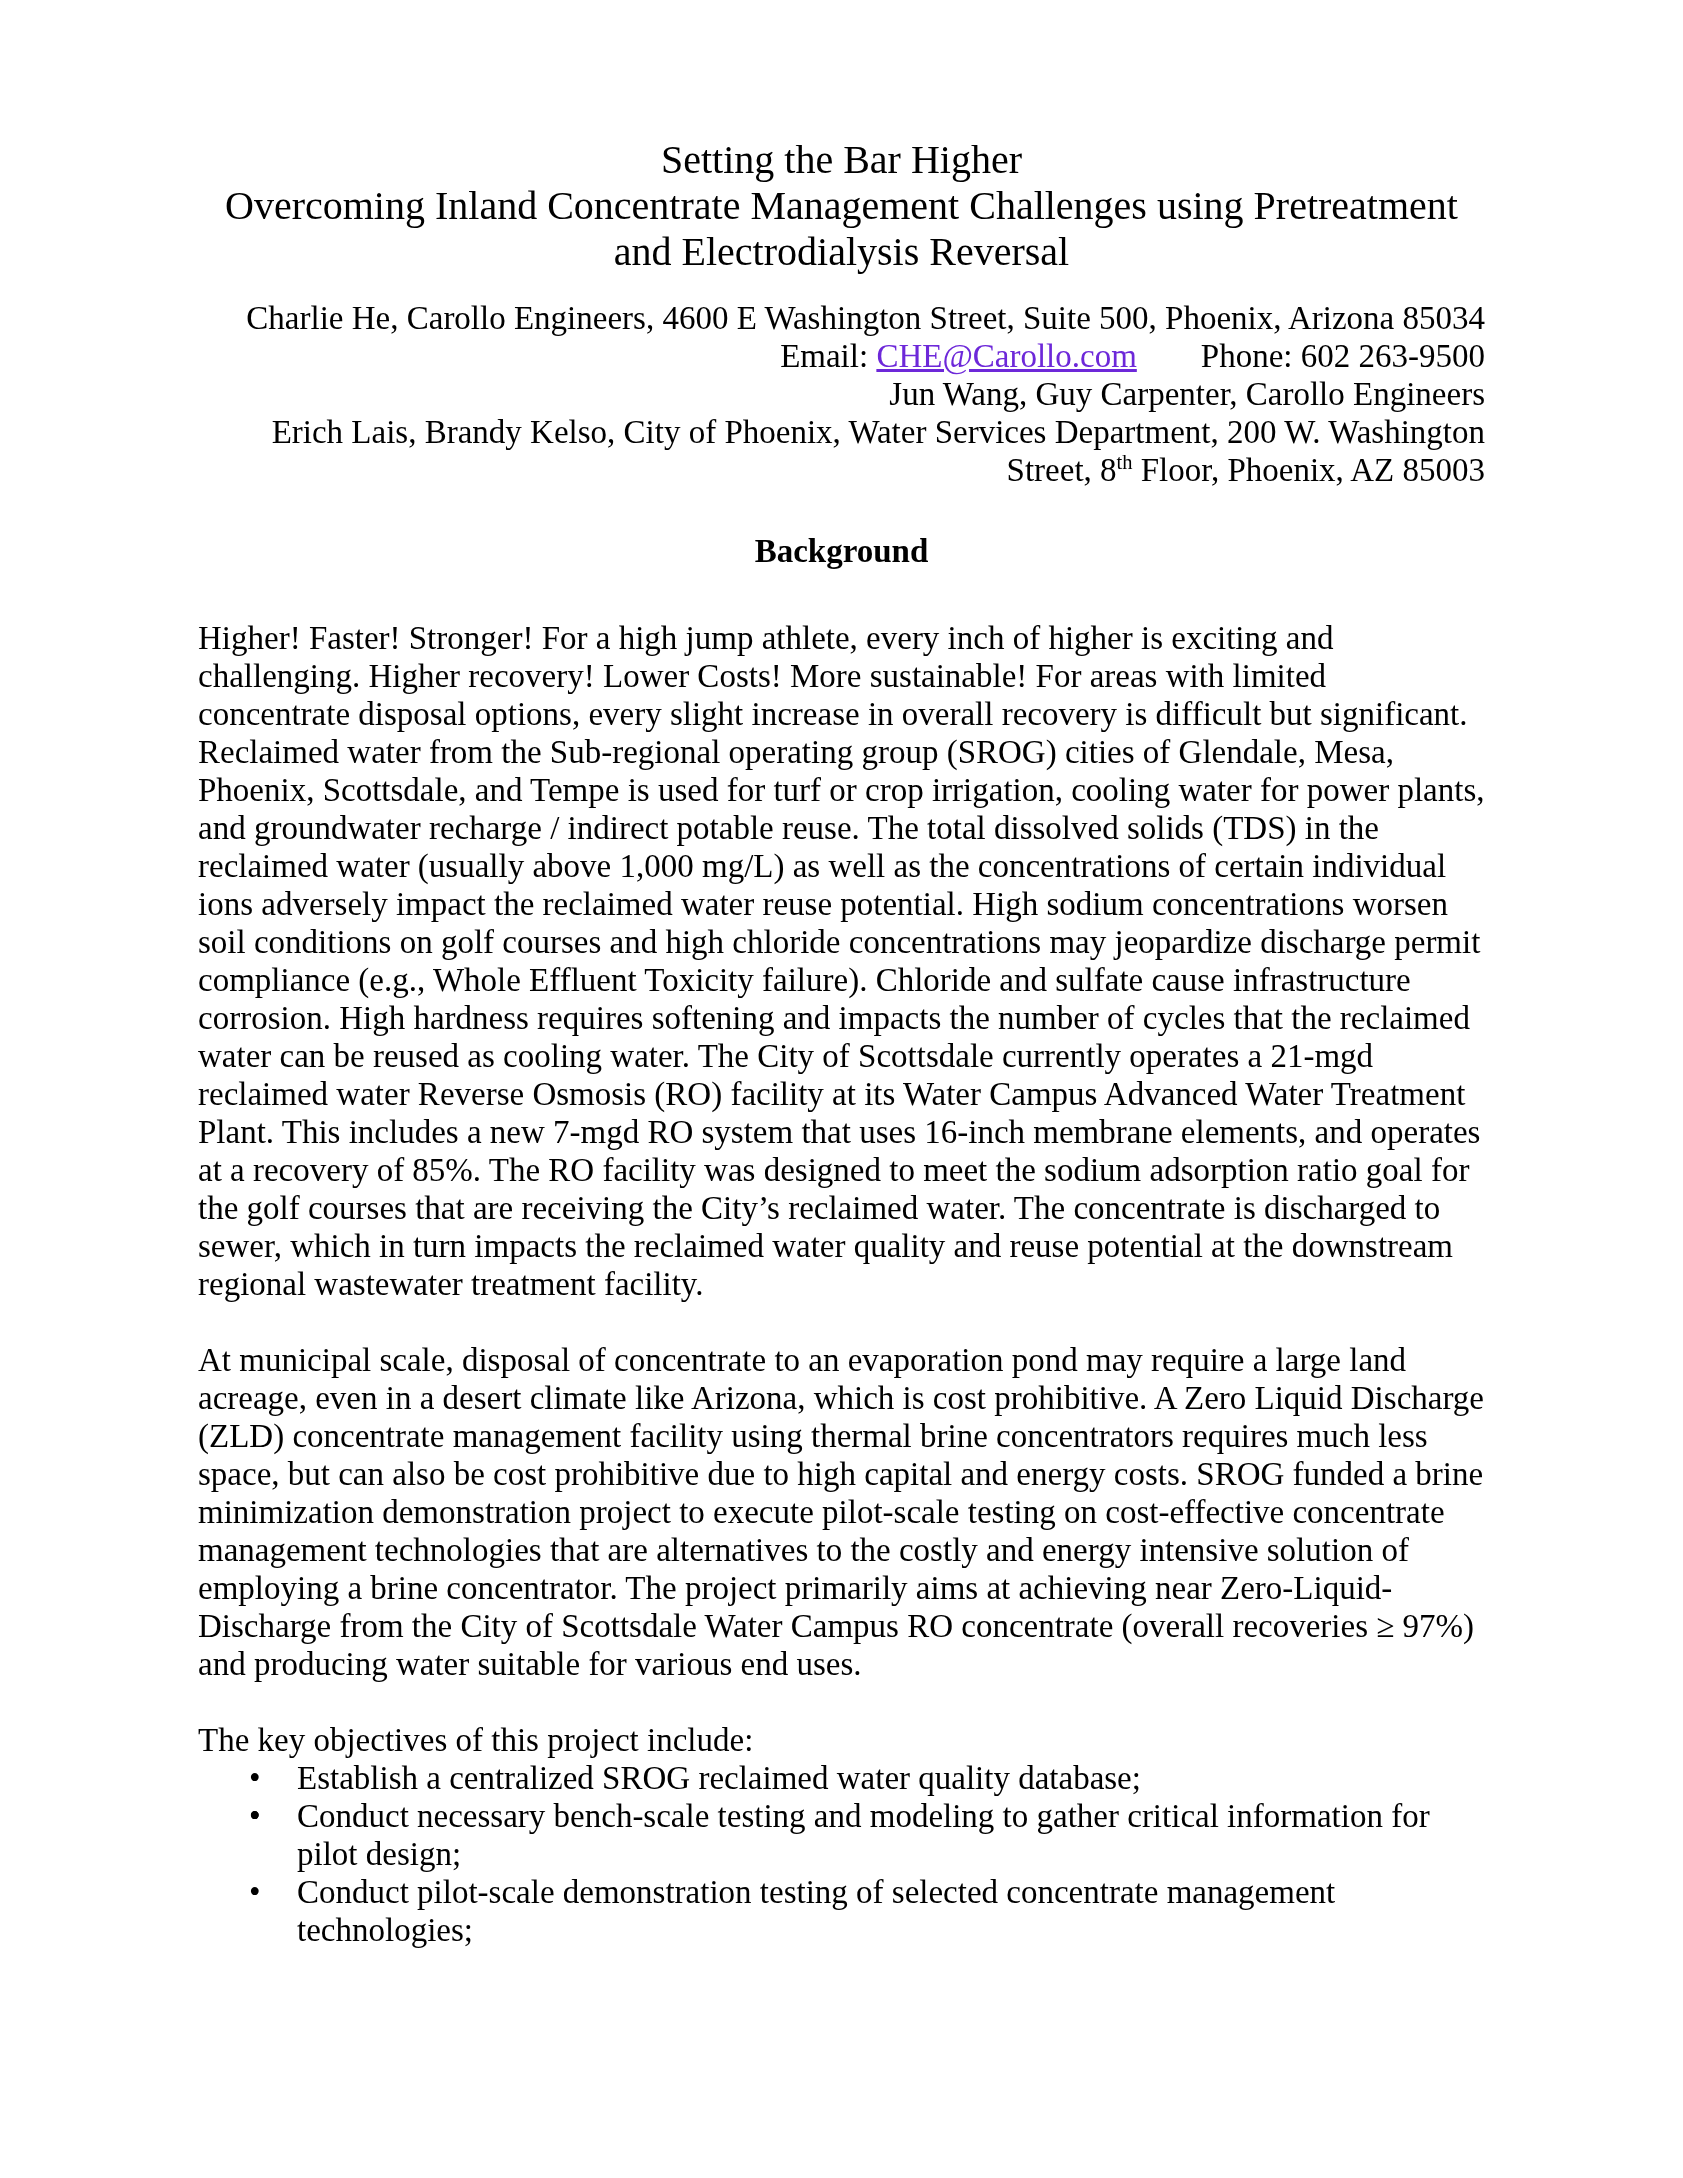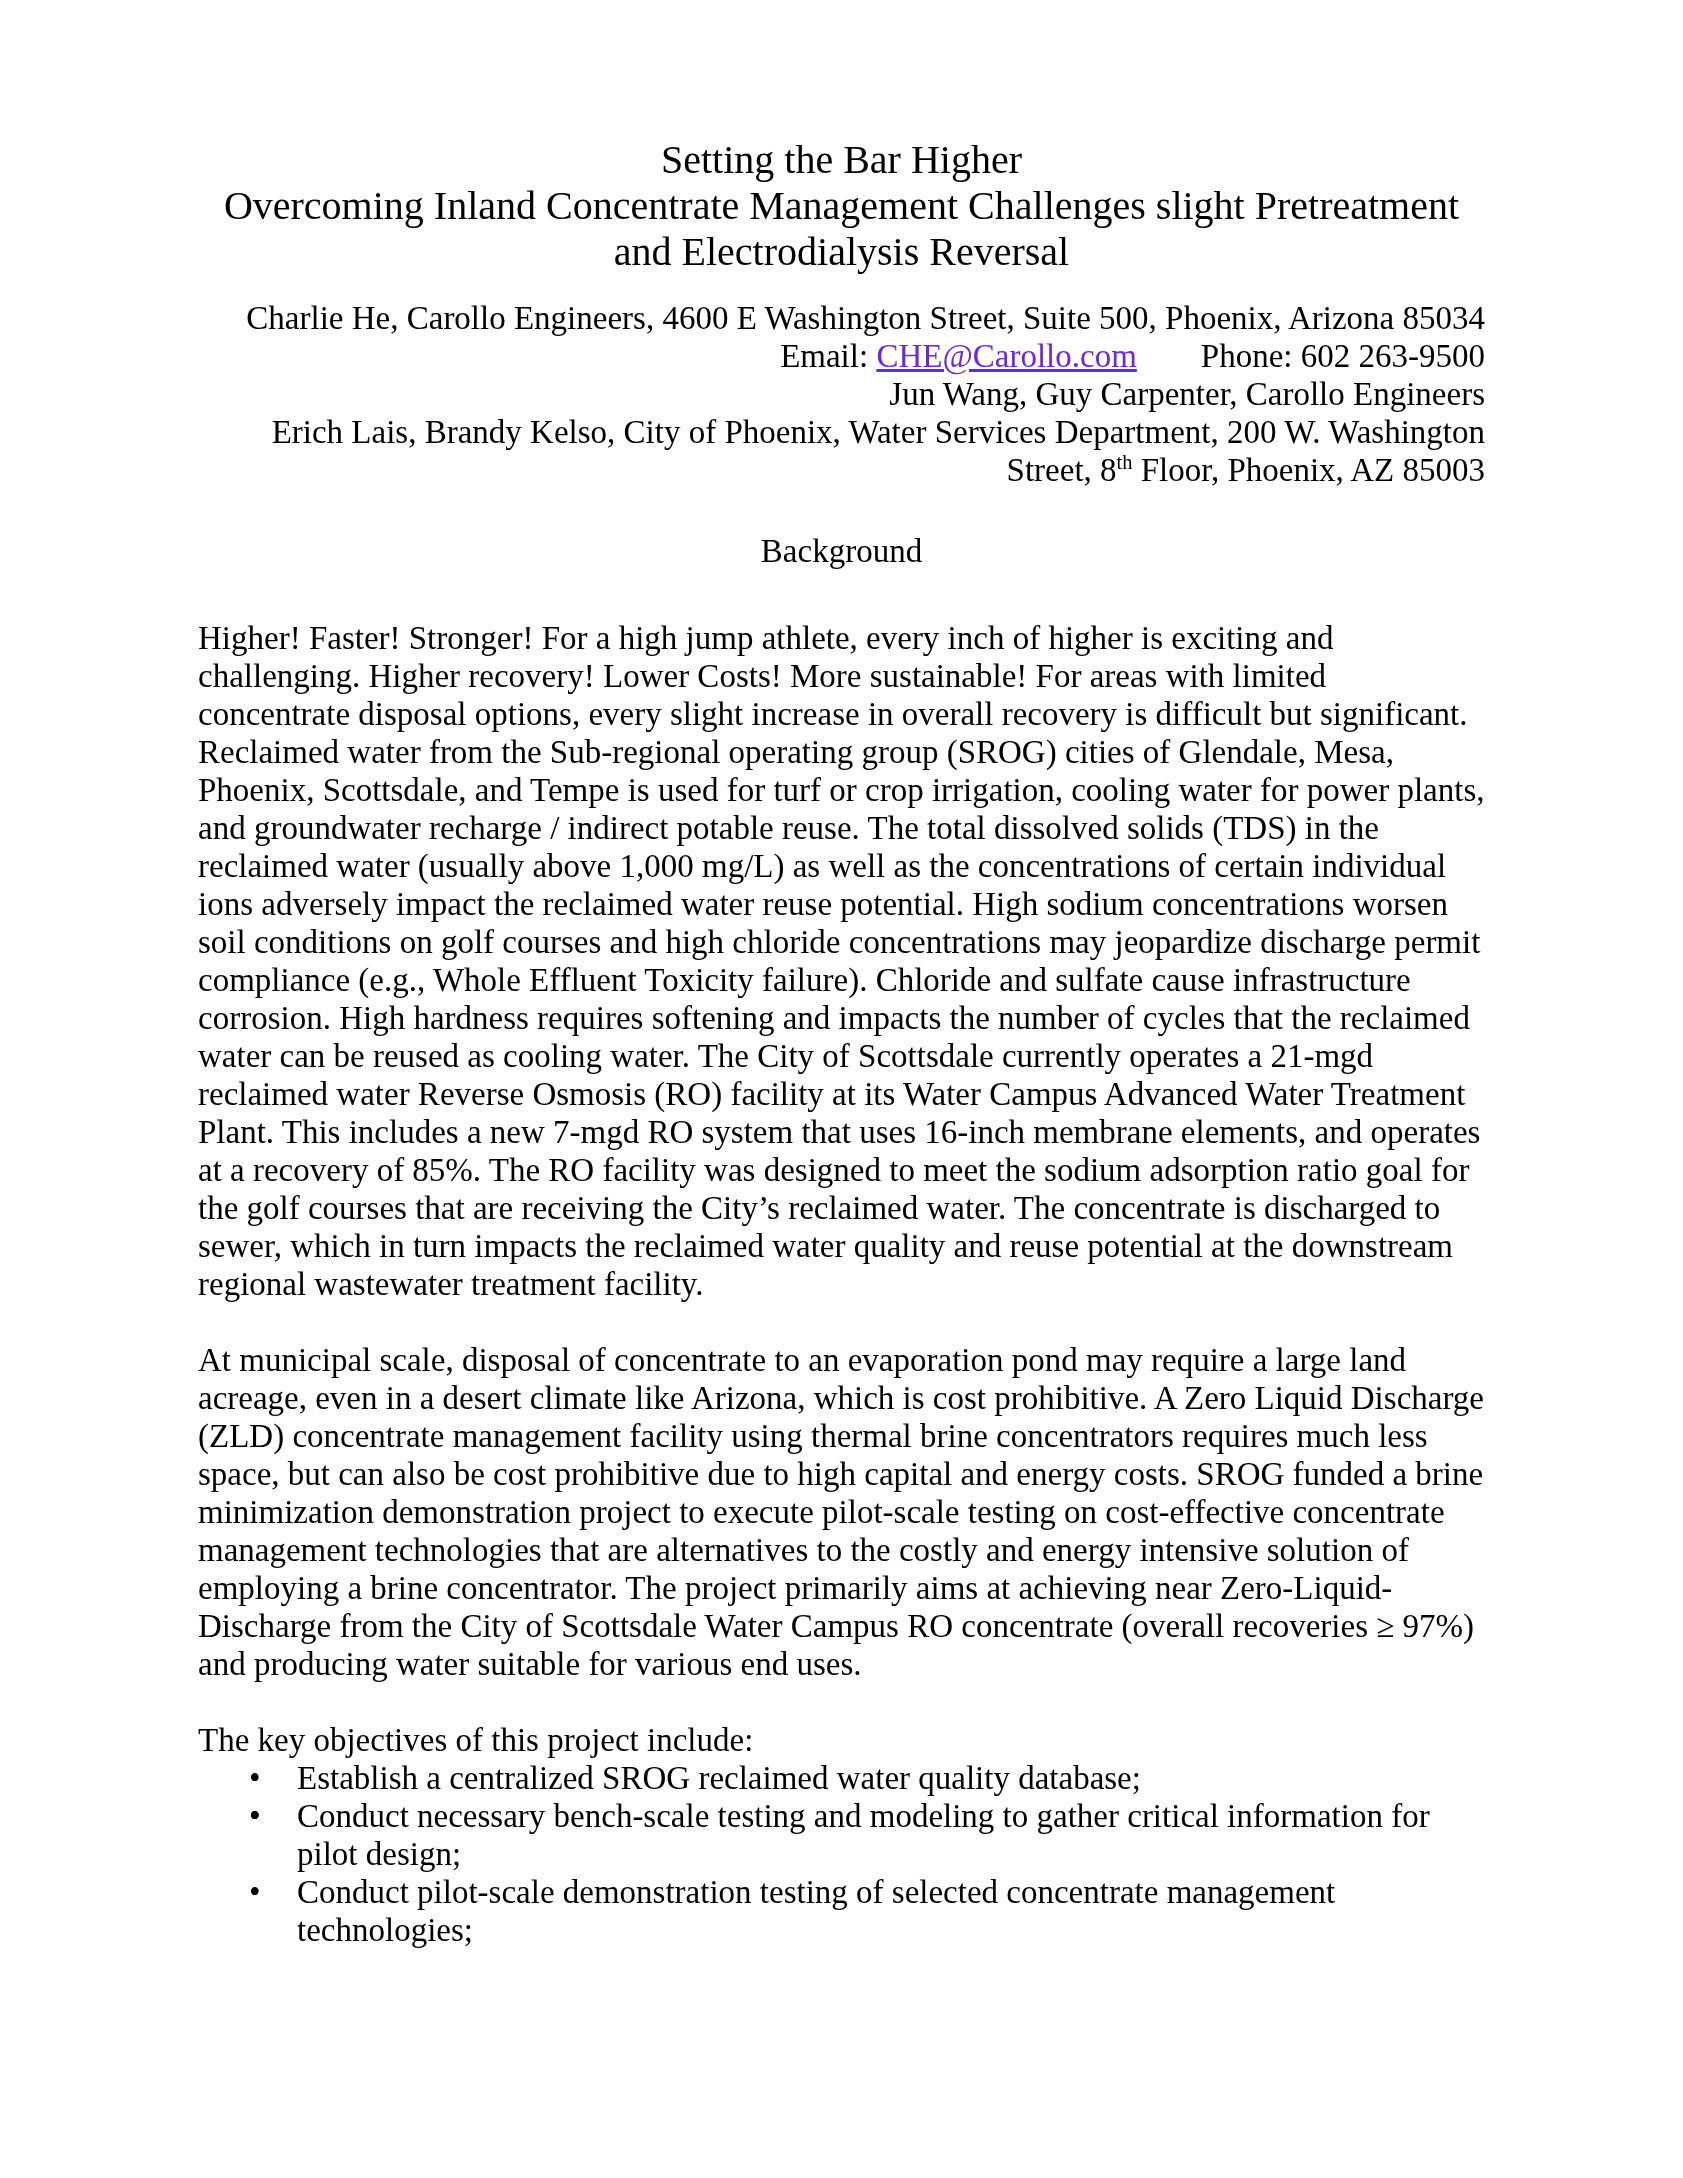--- a/index.html
+++ b/index.html
@@ -39,20 +39,21 @@
   sup.ordinal {
     font-size: 0.62em;
     vertical-align: super;
     line-height: 0;
   }
   .section-heading {
     margin-top: 43px;
     font-size: 33px;
     line-height: 38px;
     text-align: center;
+    font-weight: bold;
   }
   .para {
     font-size: 33px;
     line-height: 38px;
     text-align: left;
   }
   .para-first { margin-top: 49px; }
   .para-next  { margin-top: 38px; }
   .bullet-list { margin: 0; padding: 0; list-style: none; }
   .bullet-item {
@@ -69,21 +70,21 @@
   }
 </style>
 </head>
 <body>
 
 <div class="page">
   <div class="content">
 
     <div class="title-block">
       <div class="title-line">Setting the Bar Higher</div>
-      <div class="title-line">Overcoming Inland Concentrate Management Challenges slight Pretreatment</div>
+      <div class="title-line">Overcoming Inland Concentrate Management Challenges using Pretreatment</div>
       <div class="title-line">and Electrodialysis Reversal</div>
     </div>
 
     <div class="author-block">
       <div class="author-line">Charlie He, Carollo Engineers, 4600 E Washington Street, Suite 500, Phoenix, Arizona 85034</div>
       <div class="author-line">
         <span>Email: </span><a class="email-link">CHE@Carollo.com</a><span class="phone-text">Phone: 602 263-9500</span>
       </div>
       <div class="author-line">Jun Wang, Guy Carpenter, Carollo Engineers</div>
       <div class="author-line">Erich Lais, Brandy Kelso, City of Phoenix, Water Services Department, 200 W. Washington</div>

